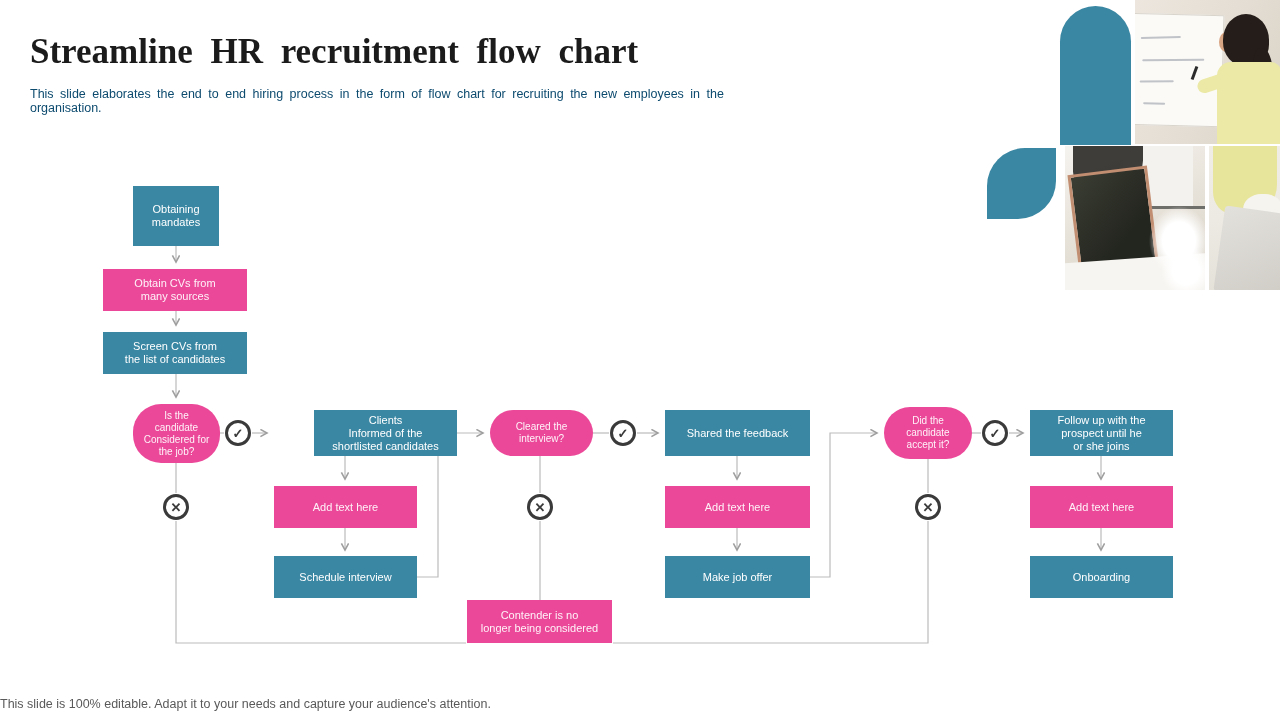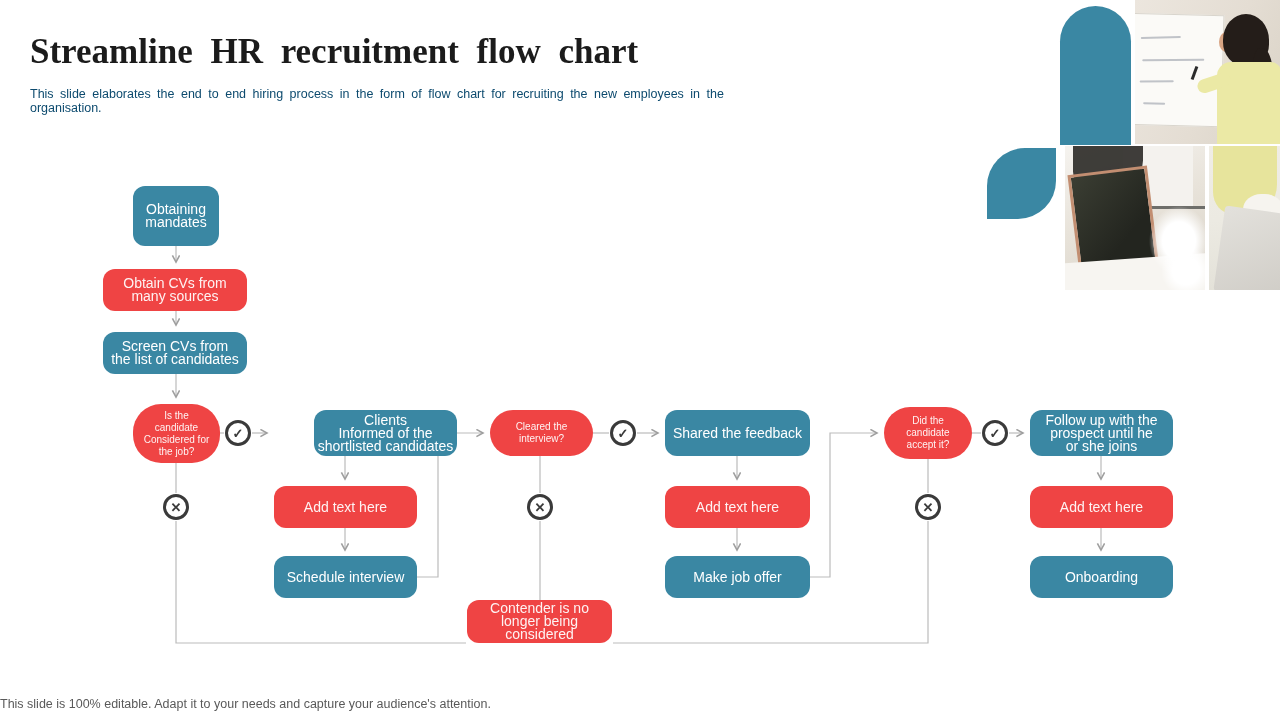--- a/index.html
+++ b/index.html
@@ -19,24 +19,24 @@
     font-size:12.5px; color:#0c4a6e; word-spacing:3px;
   }
   .footer {
     position:absolute; left:0; top:697px; width:100%;
     text-align:left; font-size:12.5px; color:#595959;
   }
   
   .node {
     position:absolute; display:flex; align-items:center; justify-content:center;
     text-align:center; color:#ffffff; white-space:pre-line;
-    font-size:14px; line-height:13px;border-radius:12px;
+    font-size:11px; line-height:13px;
   }
   .teal   { background:#3A87A3; }
-  .orange { background:#ef4444; }
+  .orange { background:#ec4899; }
   .oval   { border-radius:28px; font-size:10px; line-height:12px; }
   .orange.node { color:rgba(255,255,255,0.93); }
   
   .badge {
     position:absolute; width:26px; height:26px; border-radius:50%;
     border:3px solid #3a3a3a; background:#ffffff; color:#3a3a3a;
     display:flex; align-items:center; justify-content:center;
     font-size:13px; font-weight:bold; line-height:1;
   }
   

